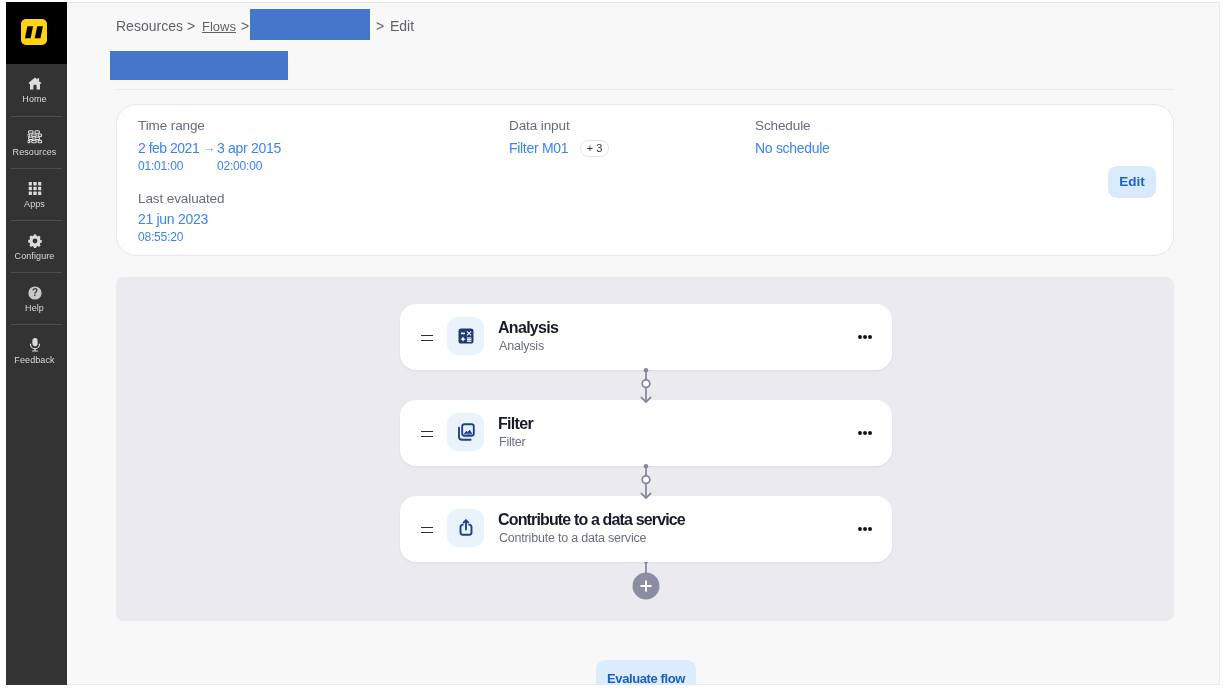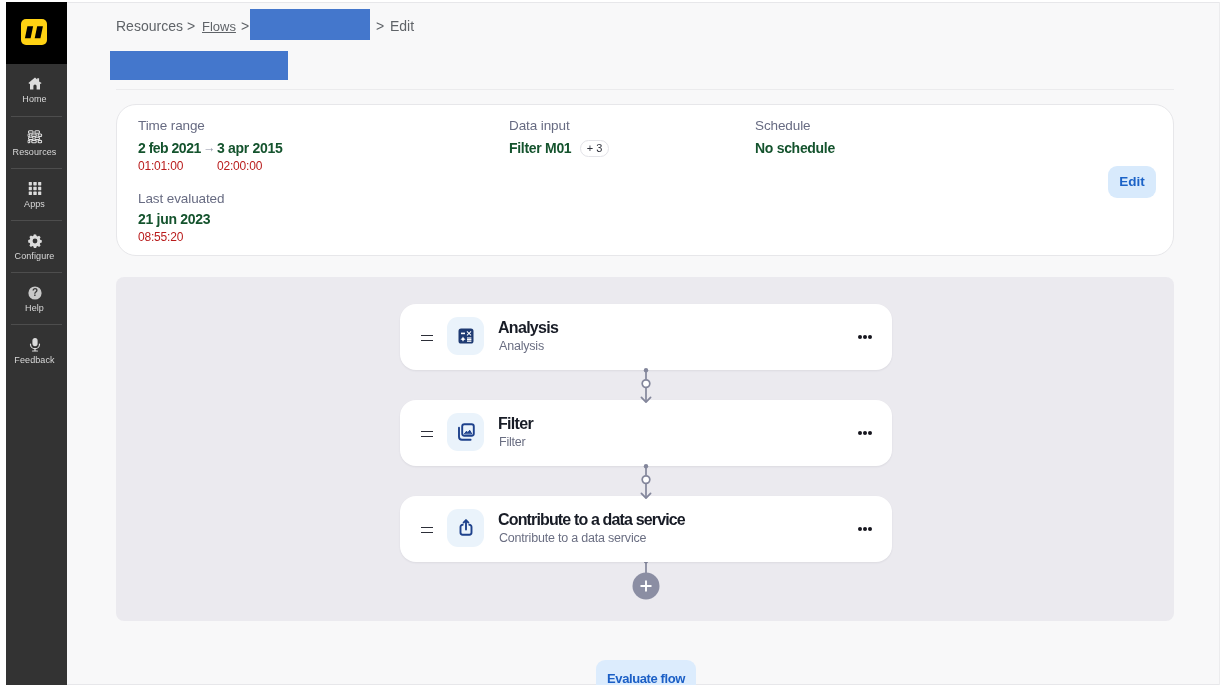--- a/index.html
+++ b/index.html
@@ -14,22 +14,22 @@
 .nav-item svg{position:absolute;left:50%;top:13px;transform:translateX(calc(-50% - 2px))}
 .sep{position:absolute;left:5px;width:51px;height:1px;background:#4d4d4d}
 
 .crumb{position:absolute;font-size:14px;color:#5f6368;top:16px;line-height:16px}
 .bblock1{position:absolute;left:243.5px;top:6.5px;width:120px;height:31px;background:#4477cc}
 .bblock2{position:absolute;left:104px;top:49px;width:178px;height:29px;background:#4477cc}
 .hr1{position:absolute;left:110px;top:87px;width:1058px;height:1px;background:#ebebed}
 
 .icard{position:absolute;left:110px;top:102px;width:1058px;height:152px;background:#fff;border:1px solid #e7e7ea;border-radius:20px}
 .label{position:absolute;font-size:13.5px;letter-spacing:-0.1px;color:#676b82}
-.val{position:absolute;font-size:14px;letter-spacing:-0.3px;font-weight:bold;color:#14532d}
-.tsm{position:absolute;font-size:12px;letter-spacing:-0.2px;color:#b91c1c}
+.val{position:absolute;font-size:14px;letter-spacing:-0.3px;font-weight:normal;color:#3b82f6}
+.tsm{position:absolute;font-size:12px;letter-spacing:-0.2px;color:#3b82f6}
 .arrow{font-weight:normal;color:#8d91a3;font-size:13px}
 .chip{position:absolute;left:463px;top:35px;width:29px;height:17px;border:1px solid #e3e3e8;border-radius:9px;background:#fff;font-size:11px;color:#30333d;text-align:center;line-height:15px}
 .editbtn{position:absolute;left:991px;top:61px;width:48px;height:32px;background:#d8eafc;border-radius:9px;color:#1c63c7;font-size:13.5px;font-weight:bold;text-align:center;line-height:32px}
 
 .panel{position:absolute;left:110px;top:275px;width:1058px;height:344px;background:#ebeaef;border-radius:8px}
 .fcard{position:absolute;z-index:1;left:284px;width:492px;height:66px;background:#fff;border-radius:16px;box-shadow:0 1px 2px rgba(40,40,60,.08)}
 .handle{position:absolute;left:21px;top:31px;width:11.5px;height:6px;border-top:1.8px solid #2c2e38;border-bottom:1.8px solid #2c2e38}
 .iconbox{position:absolute;left:47px;top:13px;width:37px;height:38px;background:#eaf3fb;border-radius:11px}
 .iconbox svg{position:absolute;left:50%;top:50%;transform:translate(-50%,-50%)}
 .ftitle{position:absolute;left:98px;top:15px;font-size:16px;letter-spacing:-0.7px;font-weight:bold;color:#181c26;line-height:18px}

